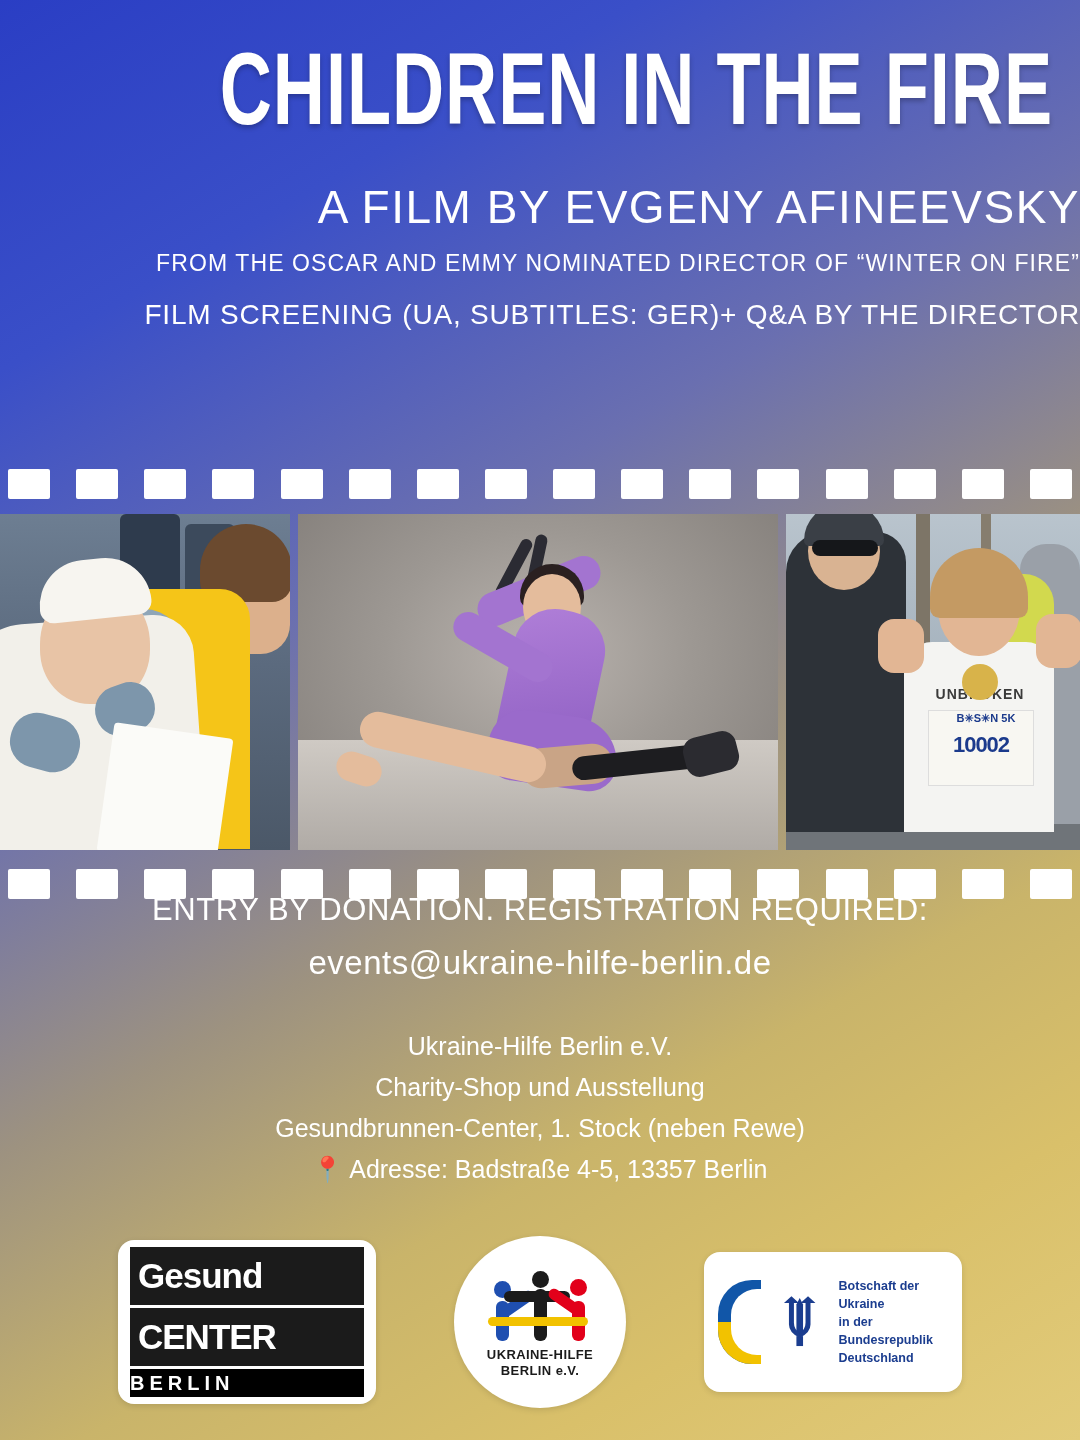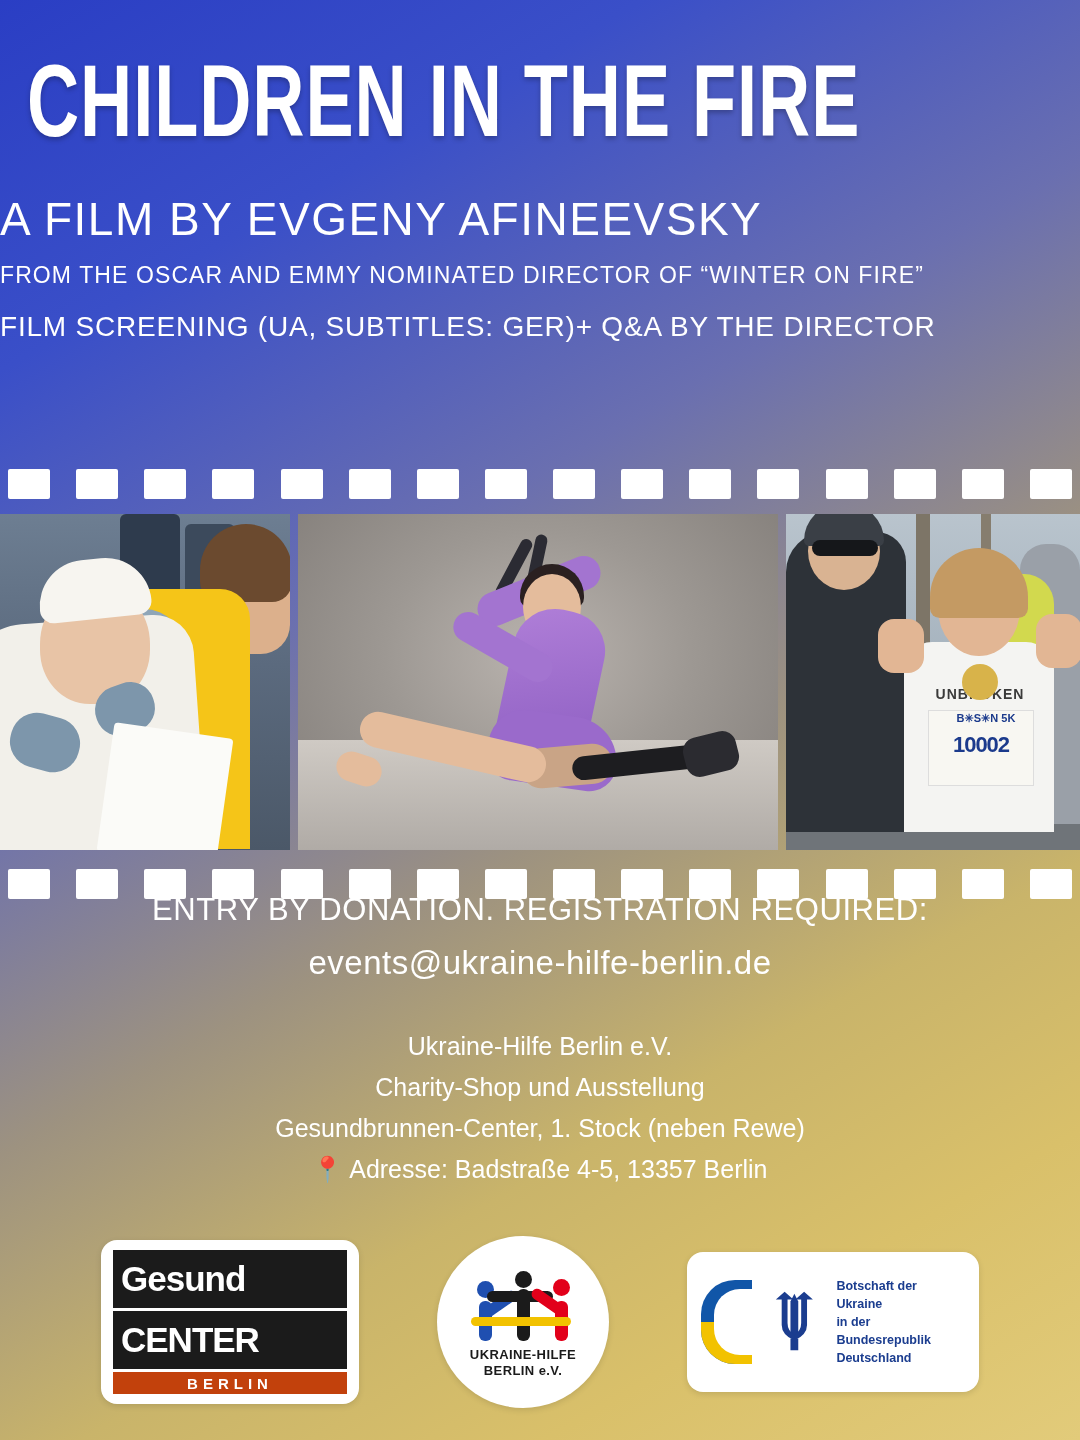--- a/index.html
+++ b/index.html
@@ -13,23 +13,23 @@
     position: relative;
     width: 1080px;
     height: 1440px;
     background: linear-gradient(150deg, #2a3ec4 0%, #3a4fc8 18%, #6a6fb0 38%, #9d9280 56%, #c9b46a 72%, #d9c06a 85%, #e2cb7a 100%);
     overflow: hidden;
   }
 
   
   .header {
     position: absolute;
-    top: 12px; left: 0; right: 0;
+    top: 0; left: 0; right: 0;
     height: 462px;
-    text-align: left;
+    text-align: right;
     color: #ffffff;
   }
   .title {
     font-family: "Liberation Sans", sans-serif;
     font-weight: bold;
     font-size: 76px;
     letter-spacing: 1px;
     padding-top: 28px;
     text-transform: uppercase;
     transform: scaleY(1.35) scaleX(0.95);
@@ -214,37 +214,37 @@
     color: #ffffff;
     font-weight: bold;
     font-size: 35px;
     letter-spacing: -1px;
     line-height: 1.08;
     text-align: left;
     padding: 10px 8px;
     margin-bottom: 3px;
   }
   .gbc-red {
-    background: #c2410c;
+    background: #000000;
     color: #ffffff;
     font-weight: bold;
-    font-size: 15px;
+    font-size: 20px;
     letter-spacing: 5px;
-    text-align: center;
+    text-align: left;
     padding: 3px 0 2px;
   }
   
   .logo-uhb { width: 172px; height: 172px; border-radius: 50%; flex-direction: column; }
   .uhb-figs { position: relative; width: 120px; height: 76px; margin-bottom: 6px; }
   .uhb-f { position:absolute; width: 13px; height: 40px; border-radius: 6px; bottom: 0; }
   .uhb-arm { position:absolute; width: 40px; height: 11px; border-radius: 6px; }
   .uhb-head { position:absolute; width: 17px; height: 17px; border-radius: 50%; }
   .uhb-txt { font-size: 13px; font-weight: bold; color: #1b1b1b; line-height: 1.25; text-align:center; letter-spacing:.4px;}
   
-  .logo-emb { width: 292px; height: 140px; padding: 0 14px; gap: 18px; }
+  .logo-emb { width: 258px; height: 140px; padding: 0 14px; gap: 18px; }
   .emb-flag { width: 52px; height: 84px; position: relative; }
   .emb-blue { position:absolute; inset:0; border-radius: 34px 0 0 34px; background:#1156a8; }
   .emb-yellow { position:absolute; left:0; bottom:0; width:100%; height:42px; border-radius: 0 0 0 34px; background:#f2c200; }
   .emb-notch { position:absolute; left:13px; top:9px; width:42px; height:66px; background:#ffffff; border-radius: 26px 0 0 26px; }
   .emb-trident { width: 50px; height: 62px; }
   .emb-txt { font-size: 12.5px; color: #1b3d8f; font-weight: bold; line-height: 1.45; text-align: left; }
 </style>
 </head>
 <body>
 

